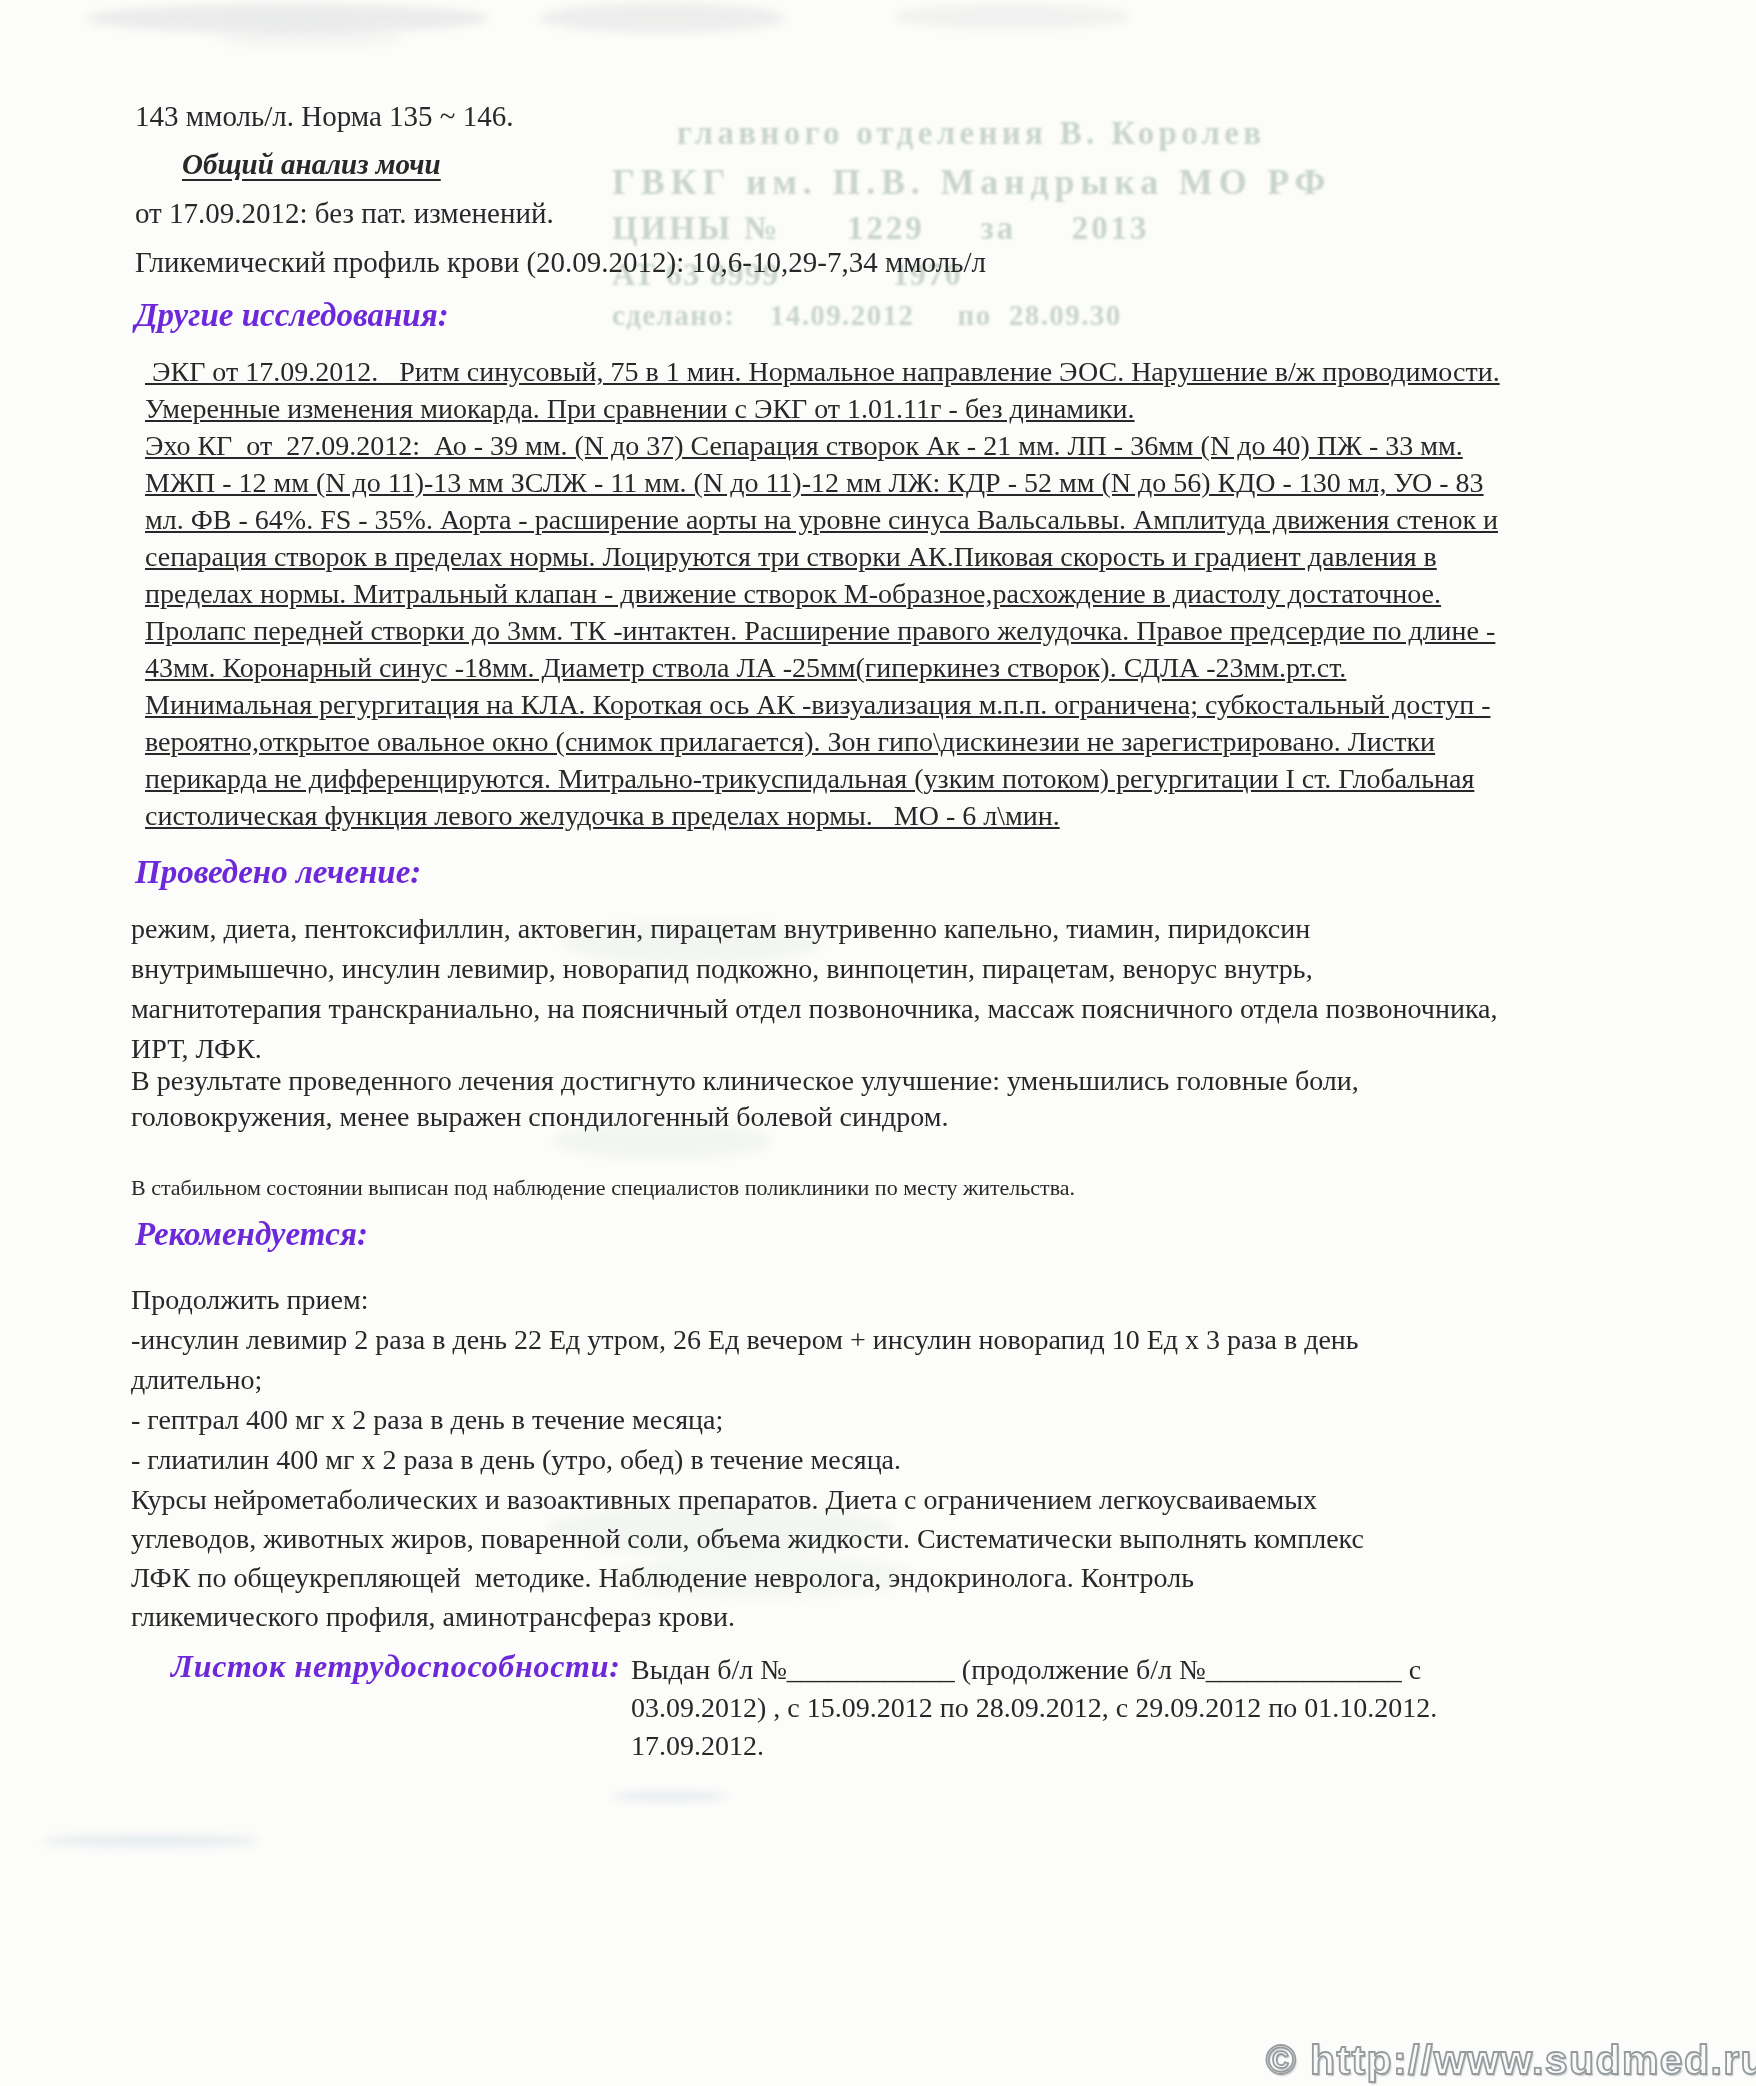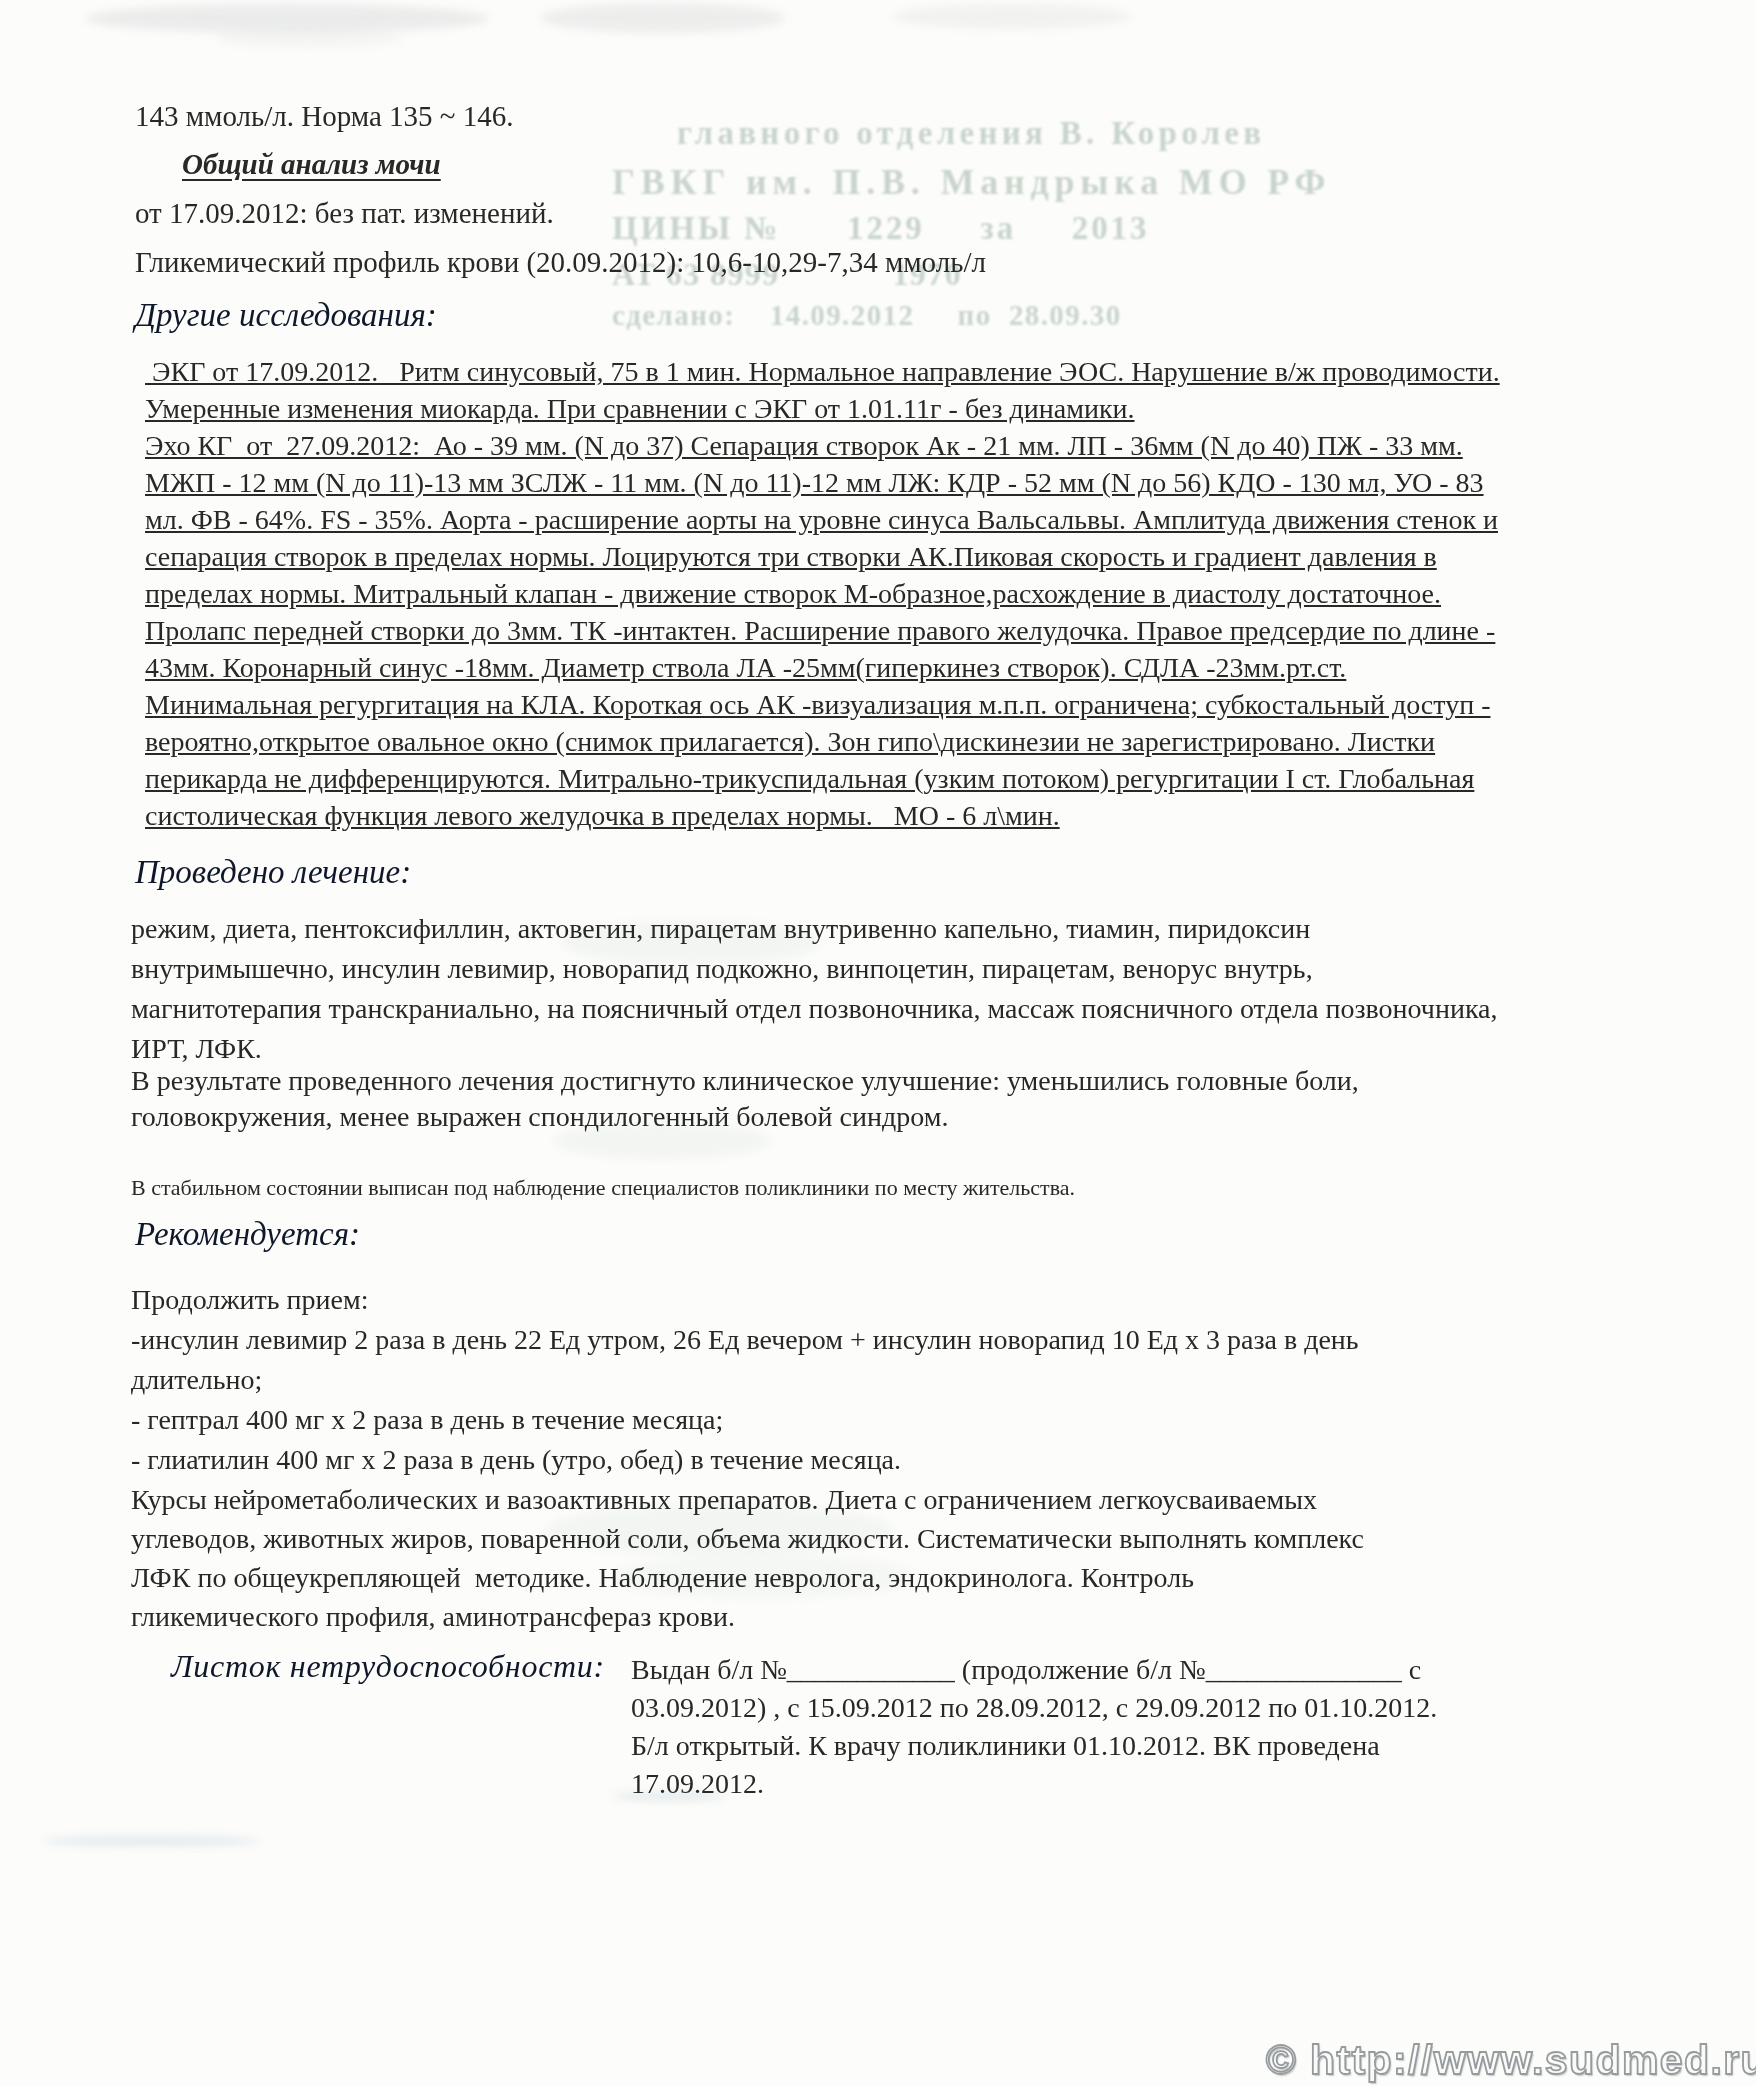--- a/index.html
+++ b/index.html
@@ -9,21 +9,21 @@
     margin:0 auto;
     background:#fcfcfa;
     overflow:hidden;
     font-family:"Liberation Serif","DejaVu Serif",serif;
     color:#282828;
     padding-left:20px;
   }
   .tl{position:absolute;white-space:pre;font-size:29px;line-height:35px;}
   .para{position:absolute;font-size:28px;}
   .para .tline{white-space:pre;}
-  .h{font-weight:normal;font-style:italic;font-size:33px;color:#0f172a;}
+  .h{font-weight:bold;font-style:italic;font-size:33px;color:#6d28d9;}
   .italic{font-style:italic;}
   .underline{text-decoration:underline;text-underline-offset:5px;font-weight:bold;}
 
   
   .pos-l1{left:135px;top:99px;}
   .pos-l2{left:182px;top:147px;}
   .pos-l3{left:135px;top:196px;}
   .pos-l4{left:135px;top:245px;}
   .pos-h1{left:135px;top:298px;}
   .pos-p1{left:145px;top:353px;line-height:37px;text-decoration:underline;}
@@ -134,20 +134,19 @@
       <div class="tline">Курсы нейрометаболических и вазоактивных препаратов. Диета с ограничением легкоусваиваемых</div>
       <div class="tline">углеводов, животных жиров, поваренной соли, объема жидкости. Систематически выполнять комплекс</div>
       <div class="tline">ЛФК по общеукрепляющей  методике. Наблюдение невролога, эндокринолога. Контроль</div>
       <div class="tline">гликемического профиля, аминотрансфераз крови.</div>
     </div>
 
   <div class="tl h pos-h4">Листок нетрудоспособности:</div>
   <div class="para pos-p6">
       <div class="tline">Выдан б/л №____________ (продолжение б/л №______________ с</div>
       <div class="tline">03.09.2012) , с 15.09.2012 по 28.09.2012, с 29.09.2012 по 01.10.2012.</div>
-      <div class="tline">Б/л открытый. К врачу поликлиники 01.10.2012. ВК проведена</div>
       <div class="tline">17.09.2012.</div>
     </div>
 
   <div class="watermark">© http://www.sudmed.ru</div>
 
 </div>
 
 
 </body></html>

